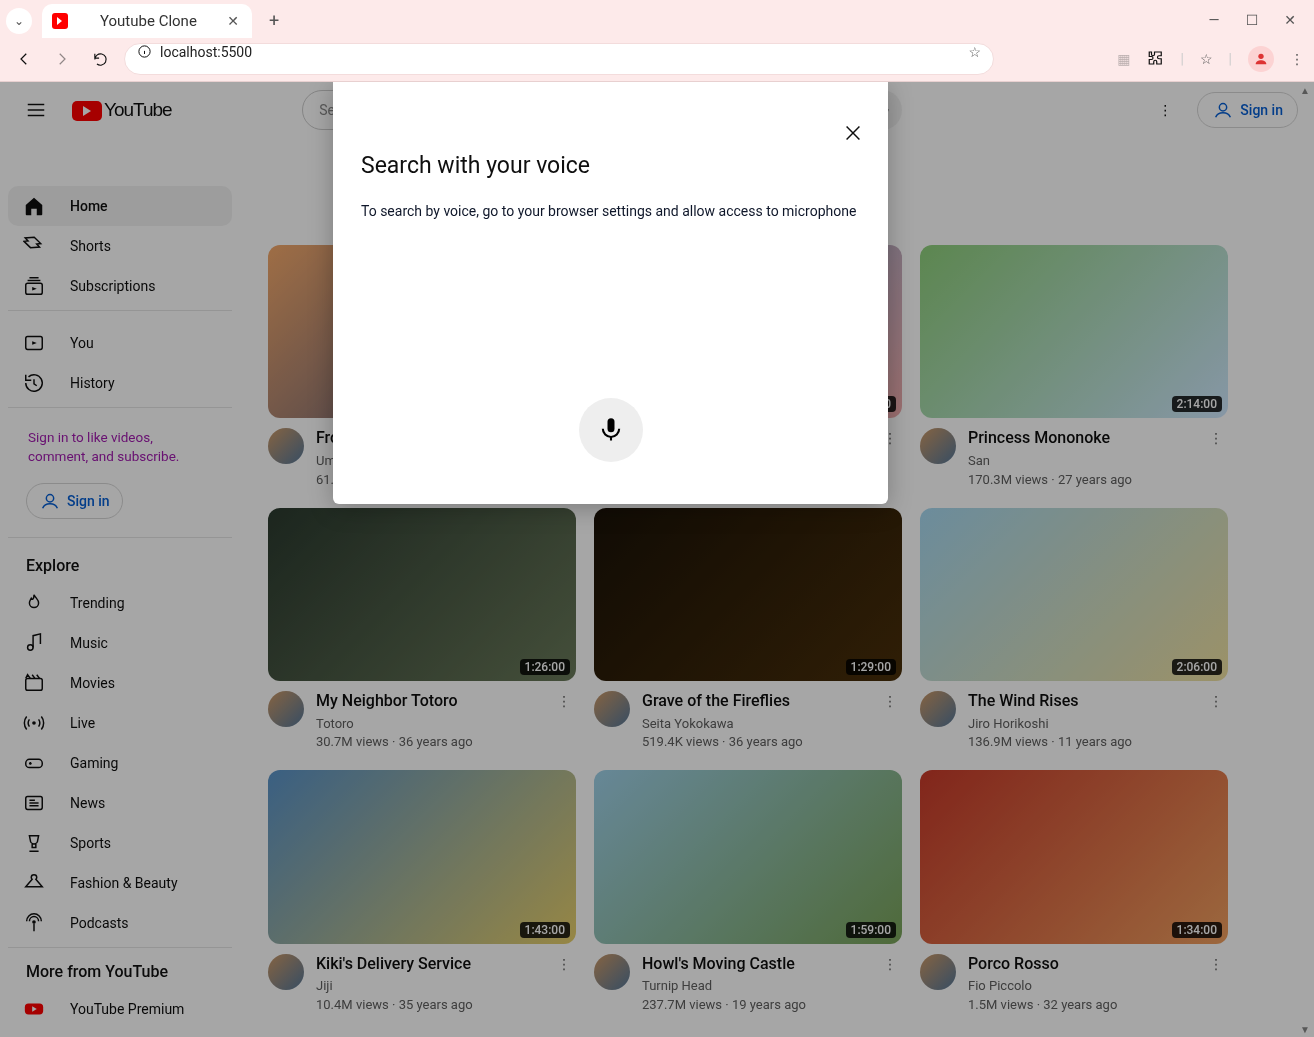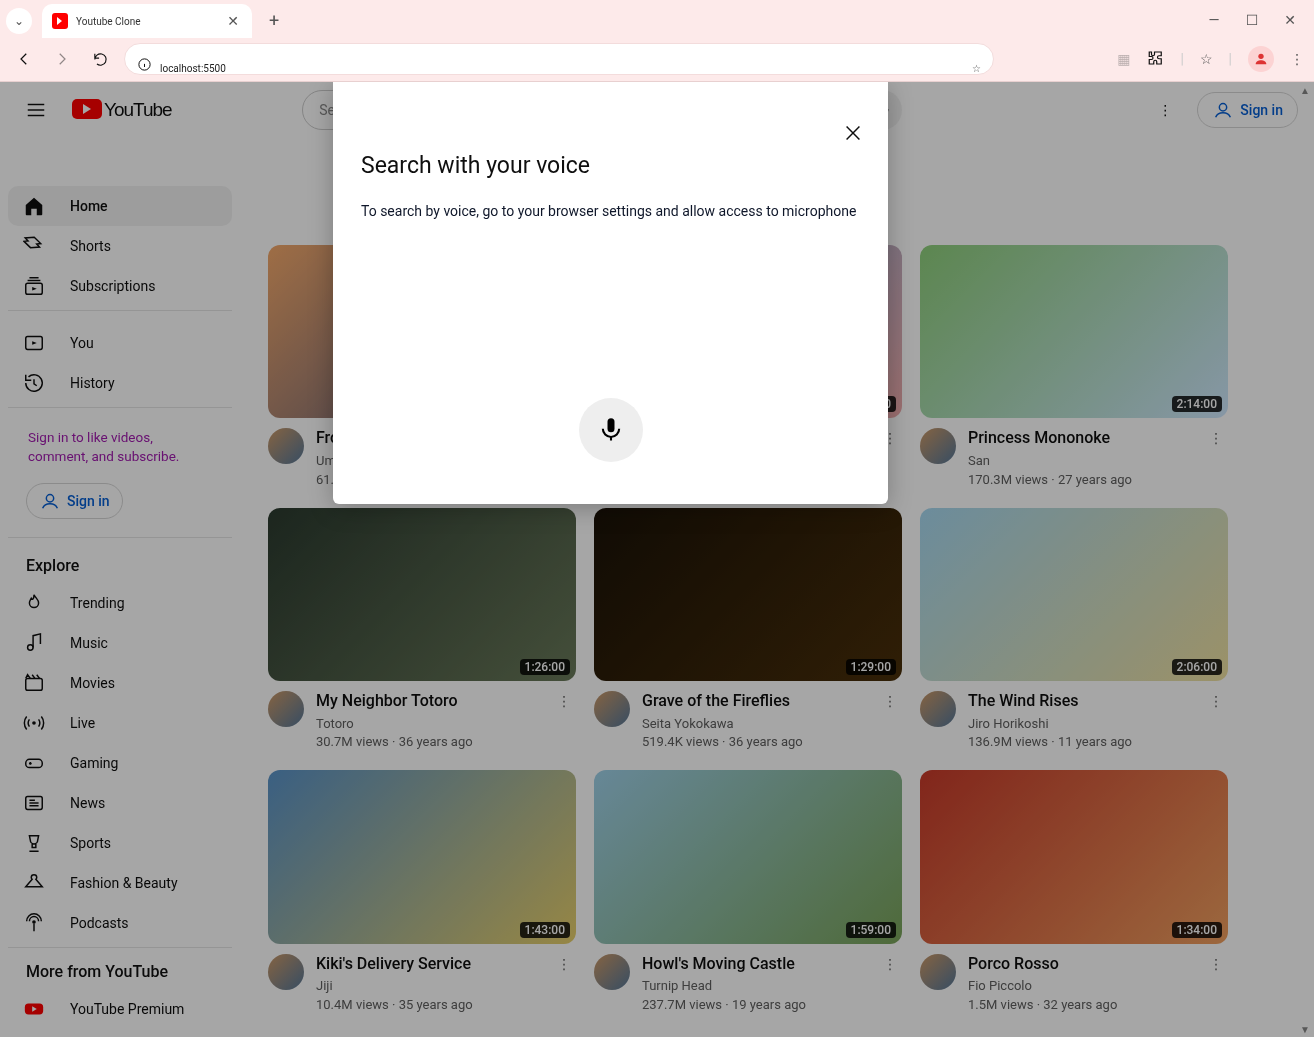--- a/index.html
+++ b/index.html
@@ -5,42 +5,42 @@
 * { box-sizing: border-box; margin: 0; padding: 0; }
 body { font-family: "Roboto", Arial, sans-serif; font-size: 14px; color: #0f0f0f; background: #fff; overflow: hidden; width: 1314px; height: 1037px; }
 
 
 .browser-chrome { height: 82px; background: #fdeaea; border-bottom: 1px solid #e8d0d0; }
 .tab-strip { height: 38px; display: flex; align-items: flex-end; padding-left: 6px; gap: 4px; }
 .tab-dd { width: 26px; height: 26px; border-radius: 50%; background: #fff; display:flex;align-items:center;justify-content:center;font-size:12px;color:#555;margin-bottom:4px;margin-right:6px; }
 .tab { background: #fff; height: 34px; border-radius: 10px 10px 0 0; display: flex; align-items: center; padding: 0 10px; gap: 8px; min-width: 210px; }
 .tab .favicon { width: 16px; height: 16px; background:#f00; border-radius:3px; position:relative; }
 .tab .favicon::after{content:"";position:absolute;left:5px;top:4px;border-left:5px solid #fff;border-top:4px solid transparent;border-bottom:4px solid transparent;}
-.tab .title { font-size: 10px; color:#333; flex:1; }
+.tab .title { font-size: 15px; color:#333; flex:1;margin-left:24px; }
 .tab .close { font-size:14px; color:#555; width:18px; text-align:center; }
 .newtab { width:28px;height:28px;display:flex;align-items:center;justify-content:center;color:#555;font-size:18px;margin-left:4px;margin-bottom:4px; }
 .win-controls { margin-left:auto; display:flex; gap:18px; padding-right:14px; color:#555; font-size:14px; padding-bottom:10px;}
 .win-controls span{width:20px;text-align:center;}
 
 .addr-bar { height:42px; display:flex; align-items:center; gap:10px; padding:0 10px; }
 .nav-ico { width:28px; height:28px; display:flex; align-items:center; justify-content:center; color:#555; border-radius:50%; }
-.omnibox { flex:1; max-width:870px; height:32px; background:#fff; border:1px solid #f3dcdc; border-radius:16px; display:flex; align-items:flex-end; padding:0 12px; gap:8px; color:#555; font-size:10px;}
+.omnibox { flex:1; max-width:870px; height:32px; background:#fff; border:1px solid #f3dcdc; border-radius:16px; display:flex; align-items:flex-start; padding:0 12px; gap:8px; color:#555; font-size:14px;}
 .omnibox .addr-txt{color:#222;}
 .omnibox .star{margin-left:auto;}
 .right-icons{margin-left:auto;display:flex;align-items:center;gap:16px;color:#555;}
 .right-icons .avatar{width:26px;height:26px;border-radius:50%;background:#fcd3d3;display:flex;align-items:center;justify-content:center;}
 .right-icons .avatar svg{width:16px;height:16px;fill:#d33;}
 
 
 .app-root { position:relative; height:calc(1037px - 82px); overflow:hidden; }
 .app-overlay { position:absolute; inset:0; background:rgba(0,0,0,0.35); z-index:50; }
 
 .topbar { height:56px; display:flex; align-items:center; padding:0 16px; gap:16px; background:#fff; }
 .hamburger{width:40px;height:40px;border-radius:50%;display:flex;align-items:center;justify-content:center;}
-.yt-logo{display:flex;align-items:flex-start;gap:2px;}
+.yt-logo{display:flex;align-items:flex-end;gap:2px;}
 .yt-logo .play{width:30px;height:20px;background:#f00;border-radius:5px;position:relative;}
 .yt-logo .play::after{content:"";position:absolute;left:11px;top:5px;border-left:8px solid #fff;border-top:5px solid transparent;border-bottom:5px solid transparent;}
 .yt-logo .word{font-weight:500;font-size:19px;letter-spacing:-1px;font-family:Arial;}
 .searchwrap{margin-left:auto;margin-right:auto;display:flex;align-items:center;gap:10px;flex:0 0 600px;}
 .searchfield{flex:1;height:40px;border:1px solid #ccc;border-radius:20px;display:flex;align-items:center;padding:0 16px;color:#888;}
 .mic-btn{width:40px;height:40px;border-radius:50%;background:#f2f2f2;display:flex;align-items:center;justify-content:center;}
 .top-right{margin-left:auto;display:flex;align-items:center;gap:14px;}
 .settings-dots{width:36px;height:36px;display:flex;align-items:center;justify-content:center;}
 .signin-btn{height:36px;border:1px solid #d6d6d6;border-radius:18px;display:flex;align-items:center;gap:6px;padding:0 14px;color:#065fd4;font-size:14px;font-weight:500;}
 .signin-btn svg{width:22px;height:22px;stroke:#065fd4;fill:none;stroke-width:1.6;}

